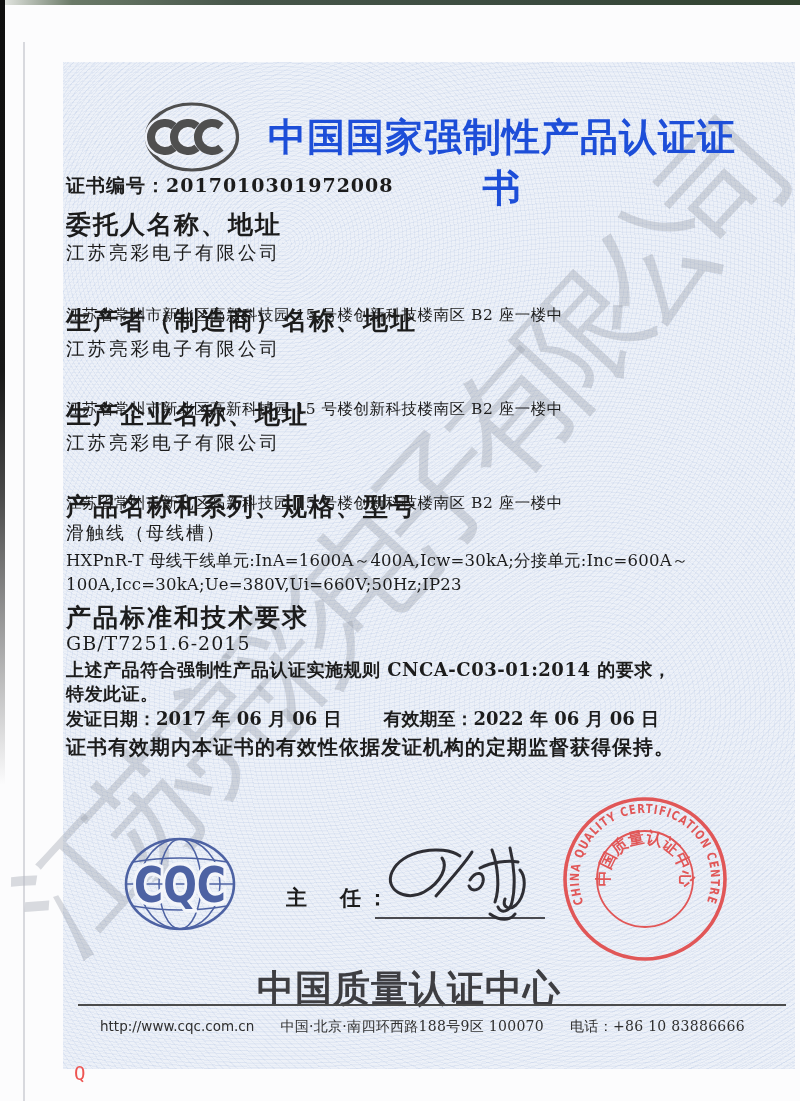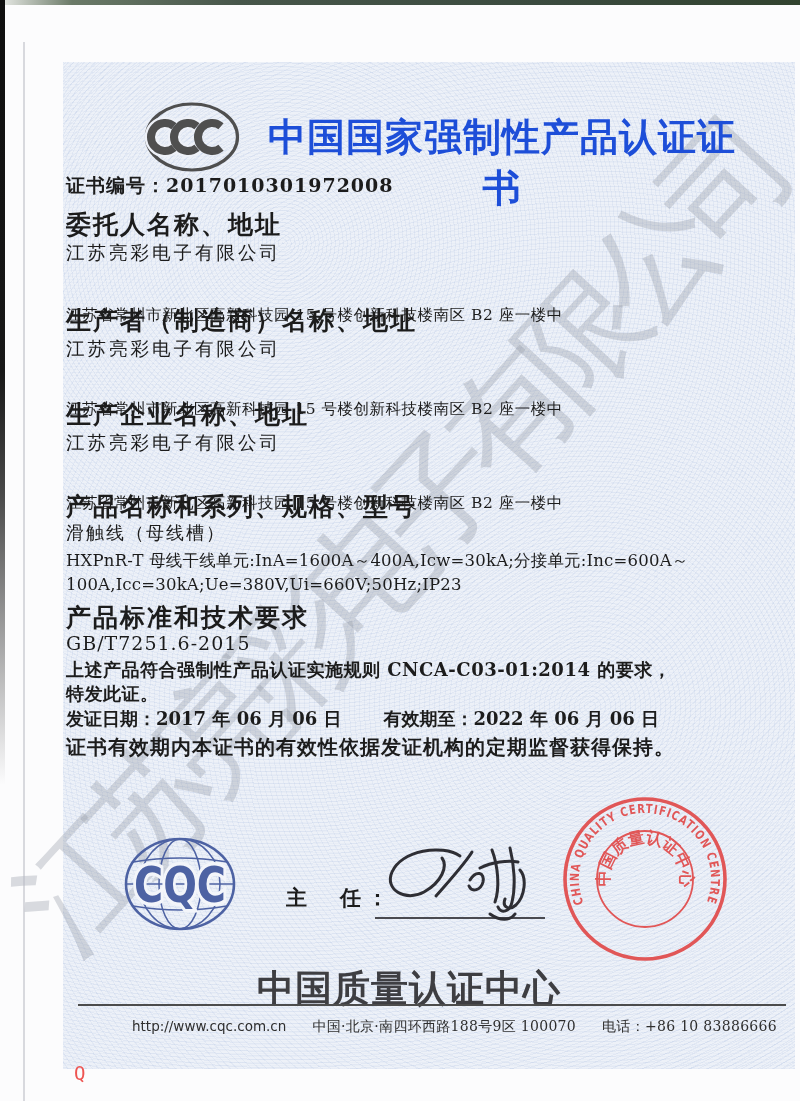--- a/index.html
+++ b/index.html
@@ -37,21 +37,21 @@
   .note-sub{font-size:15px;font-weight:600;letter-spacing:.5px;}
   .title{position:absolute;left:252px;top:112px;width:500px;text-align:center;
     font-size:38px;font-weight:700;letter-spacing:1px;color:#1d4ed8;z-index:3;}
   .director{position:absolute;left:286px;top:884px;font-size:21px;font-weight:600;letter-spacing:6px;z-index:3;}
   .sign-line{position:absolute;left:375px;top:917px;width:170px;height:2px;background:#4a4a50;z-index:3;}
   .org-big{position:absolute;left:44px;top:964px;width:730px;text-align:center;z-index:3;
     font-family:"DejaVu Sans","Liberation Sans",sans-serif;font-size:37px;font-weight:600;
     letter-spacing:1px;color:#3e3e42;}
   .footer-rule{position:absolute;left:78px;top:1004px;width:708px;height:2px;background:#4c4c4c;z-index:3;}
   .footer{position:absolute;left:100px;top:1018px;width:645px;display:flex;justify-content:space-between;
-    align-items:baseline;z-index:3;color:#2e2e2e;margin-left:32px;}
+    align-items:baseline;z-index:3;color:#2e2e2e;}
   .footer .url{font-family:"DejaVu Sans","Liberation Sans",sans-serif;font-size:13.5px;}
   .footer .address,.footer .phone{font-size:14px;letter-spacing:.3px;}
   .serial{position:absolute;left:74px;top:1062px;display:flex;align-items:baseline;z-index:3;color:#ee5552;
     font-family:"DejaVu Sans Mono","Liberation Mono",monospace;}
   .serial .q{font-size:19px;margin-right:16px;}
   .serial .num{font-size:27px;letter-spacing:3px;}
   .ccc-logo{position:absolute;left:143px;top:100px;z-index:3;}
   .cqc-logo{position:absolute;left:118px;top:832px;z-index:3;}
   .seal{position:absolute;left:545px;top:779px;z-index:4;opacity:.92;}
   .signature{position:absolute;left:372px;top:838px;z-index:4;}

